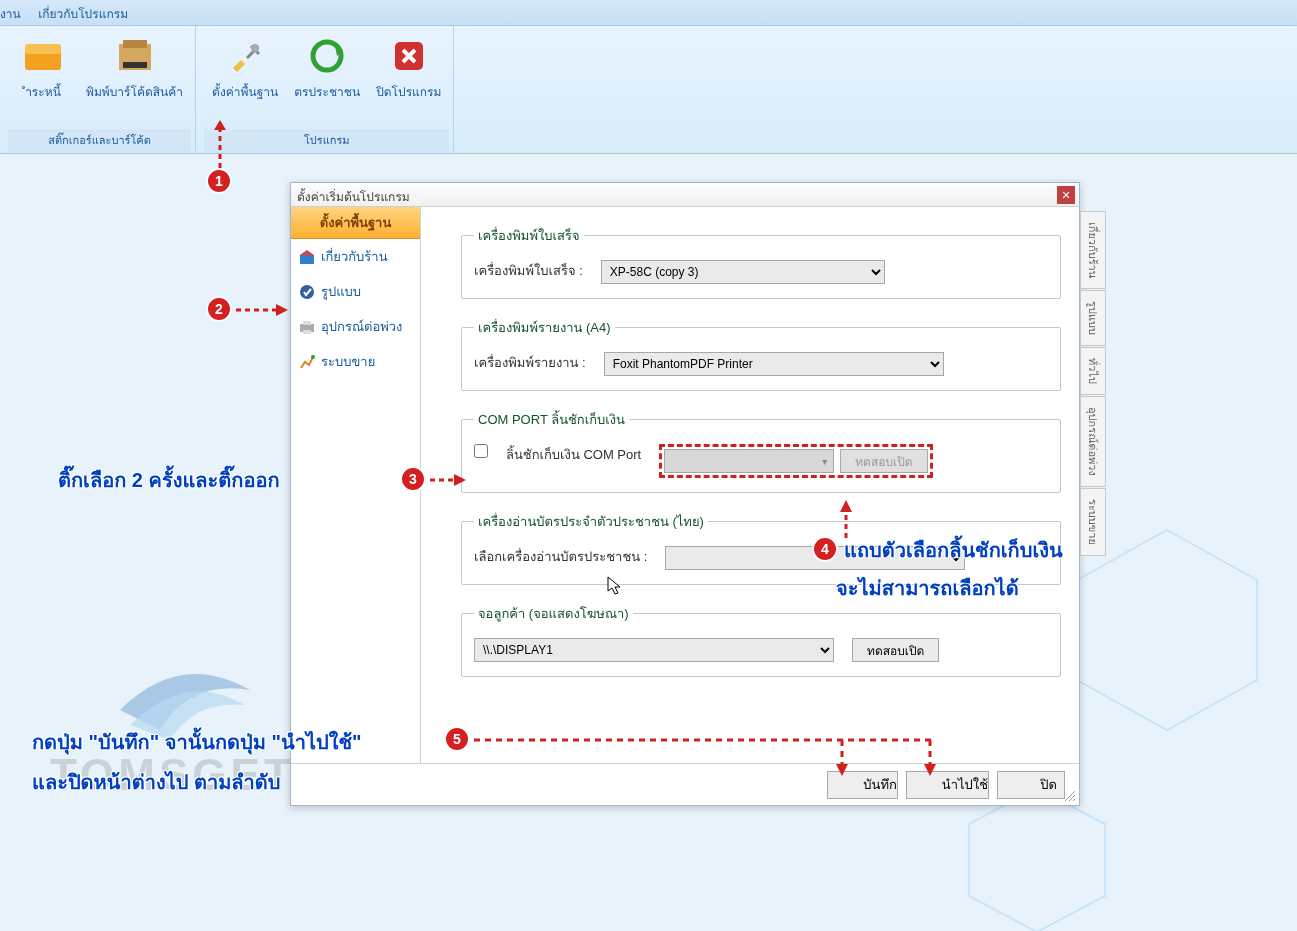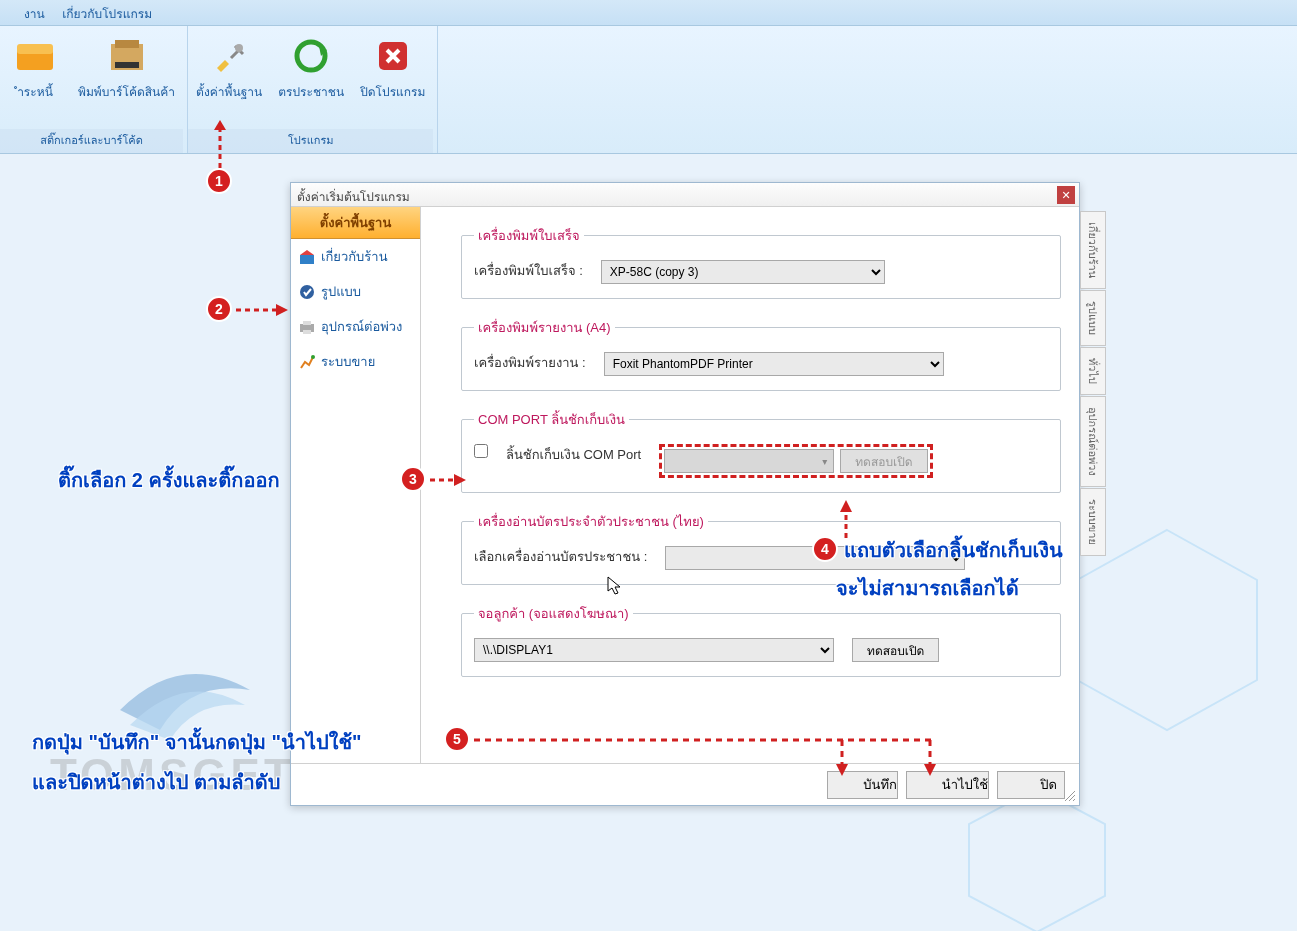--- a/index.html
+++ b/index.html
@@ -4,26 +4,26 @@
 <style>
 * { box-sizing: border-box; margin: 0; padding: 0; }
 body { font-family: Tahoma, Arial, sans-serif; font-size: 12px; width: 1297px; height: 931px; background: #e8f2fb; position: relative; overflow: hidden; }
 
 
 .bg-hex { position: absolute; pointer-events: none; }
 .bg-logo { position: absolute; left: 100px; top: 640px; font-size: 80px; color: #1a6cb8; opacity: 0.3; pointer-events: none; }
 .bg-text { position: absolute; left: 50px; top: 750px; font-size: 44px; color: #888; opacity: 0.3; letter-spacing: 4px; font-weight: bold; }
 
 
-.menubar { background: linear-gradient(#d4e8f8, #c6e0f5); height: 26px; padding: 4px 24px; border-bottom: 1px solid #a8c8e0; }
+.menubar { background: linear-gradient(#d4e8f8, #c6e0f5); height: 26px; padding: 4px 0; border-bottom: 1px solid #a8c8e0; }
 .menubar span { color: #1a5a9e; margin-right: 14px; cursor: pointer; }
 
 
 .ribbon { background: linear-gradient(#e8f4ff, #d8ecfa); border-bottom: 1px solid #a8c8e0; display: flex; height: 128px; }
-.ribbon-group { border-right: 1px solid #b8d4ec; padding: 4px 4px 0 0; display: flex; flex-direction: column; }
+.ribbon-group { border-right: 1px solid #b8d4ec; padding: 4px 4px 0 8px; display: flex; flex-direction: column; }
 .ribbon-items { display: flex; flex: 1; }
 .ribbon-btn { display: flex; flex-direction: column; align-items: center; justify-content: flex-start; padding: 6px 8px; cursor: pointer; min-width: 70px; }
 .ribbon-btn .ico { width: 40px; height: 40px; margin-bottom: 6px; display: flex; align-items: center; justify-content: center; }
 .ribbon-btn .lbl { color: #1a5a9e; font-size: 12px; text-align: center; }
 .ribbon-group-label { color: #1a5a9e; text-align: center; font-size: 11px; padding: 2px 0 4px 0; background: rgba(200,220,240,0.4); }
 
 
 .dialog { position: absolute; left: 290px; top: 182px; width: 790px; height: 624px; background: #fff; border: 1px solid #9eb8d0; box-shadow: 0 2px 8px rgba(0,0,0,0.2); }
 .dialog-title { height: 24px; background: linear-gradient(#fdfdfd, #f0f0f0); border-bottom: 1px solid #d0d0d0; padding: 4px 6px; font-size: 12px; color: #444; position: relative; }
 .dialog-close { position: absolute; right: 4px; top: 3px; width: 18px; height: 18px; background: #c04040; color: #fff; text-align: center; line-height: 18px; font-size: 11px; cursor: pointer; }
@@ -32,21 +32,21 @@
 .side-nav { width: 130px; border-right: 1px solid #d0d0d0; }
 .side-header { background: linear-gradient(#ffd480, #ffb030); color: #804000; font-weight: bold; text-align: center; padding: 5px 0; font-size: 13px; border-bottom: 1px solid #d09030; }
 .side-item { padding: 7px 8px; color: #1a5a9e; cursor: pointer; display: flex; align-items: center; gap: 6px; font-size: 13px; }
 .side-item .ico { width: 16px; height: 16px; }
 
 .content-pane { flex: 1; padding: 18px 18px 0 40px; position: relative; }
 .right-tabs { position: absolute; right: -25px; top: 4px; width: 24px; }
 .vtab { writing-mode: vertical-rl; background: #f4f4f4; border: 1px solid #c8c8c8; padding: 10px 3px; margin-bottom: 1px; font-size: 11px; color: #666; cursor: pointer; }
 
 fieldset.grp { border: 1px solid #c0c8d0; border-radius: 2px; margin-bottom: 18px; padding: 14px 12px 14px 12px; }
-fieldset.grp legend { color: #be185d; font-size: 13px; padding: 0 4px; }
+fieldset.grp legend { color: #14532d; font-size: 13px; padding: 0 4px; }
 .row { display: flex; gap: 18px; }
 .row .lbl { font-size: 13px; color: #333; }
 select.combo, .combo-disabled { height: 24px; border: 1px solid #a8a8a8; background: #eaeaea; font-size: 12px; padding: 2px 4px; }
 .combo-disabled { background: #d8d8d8; color: #888; display: inline-flex; align-items: center; position: relative; }
 .combo-disabled::after { content: "▾"; position: absolute; right: 6px; color: #888; font-size: 10px; }
 .btn-flat { height: 24px; border: 1px solid #a8a8a8; background: #eaeaea; padding: 0 14px; font-size: 12px; cursor: pointer; }
 .btn-flat.disabled { color: #999; background: #e0e0e0; }
 .chk { width: 14px; height: 14px; }
 .dashbox { border: 3px dashed #d02020; padding: 2px; display: flex; align-items: center; gap: 6px; }
 

